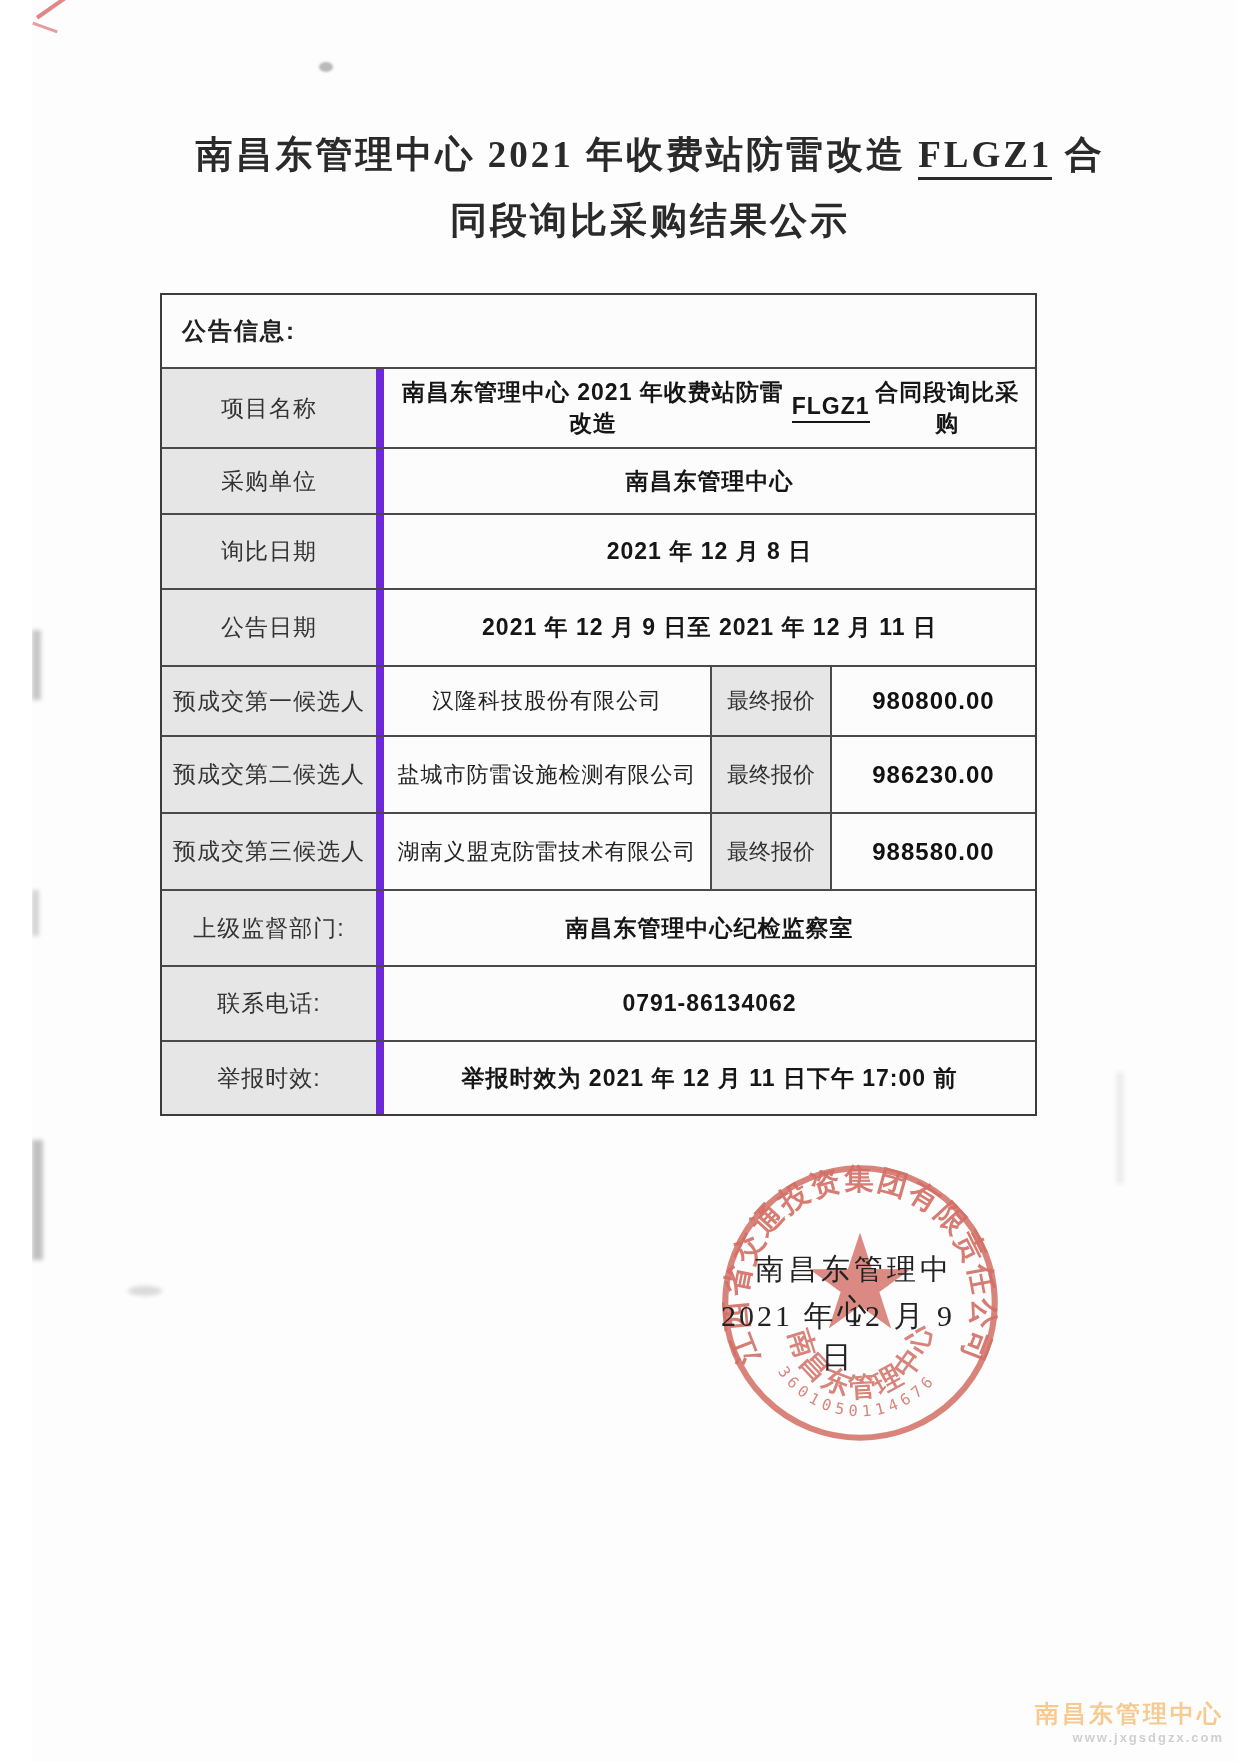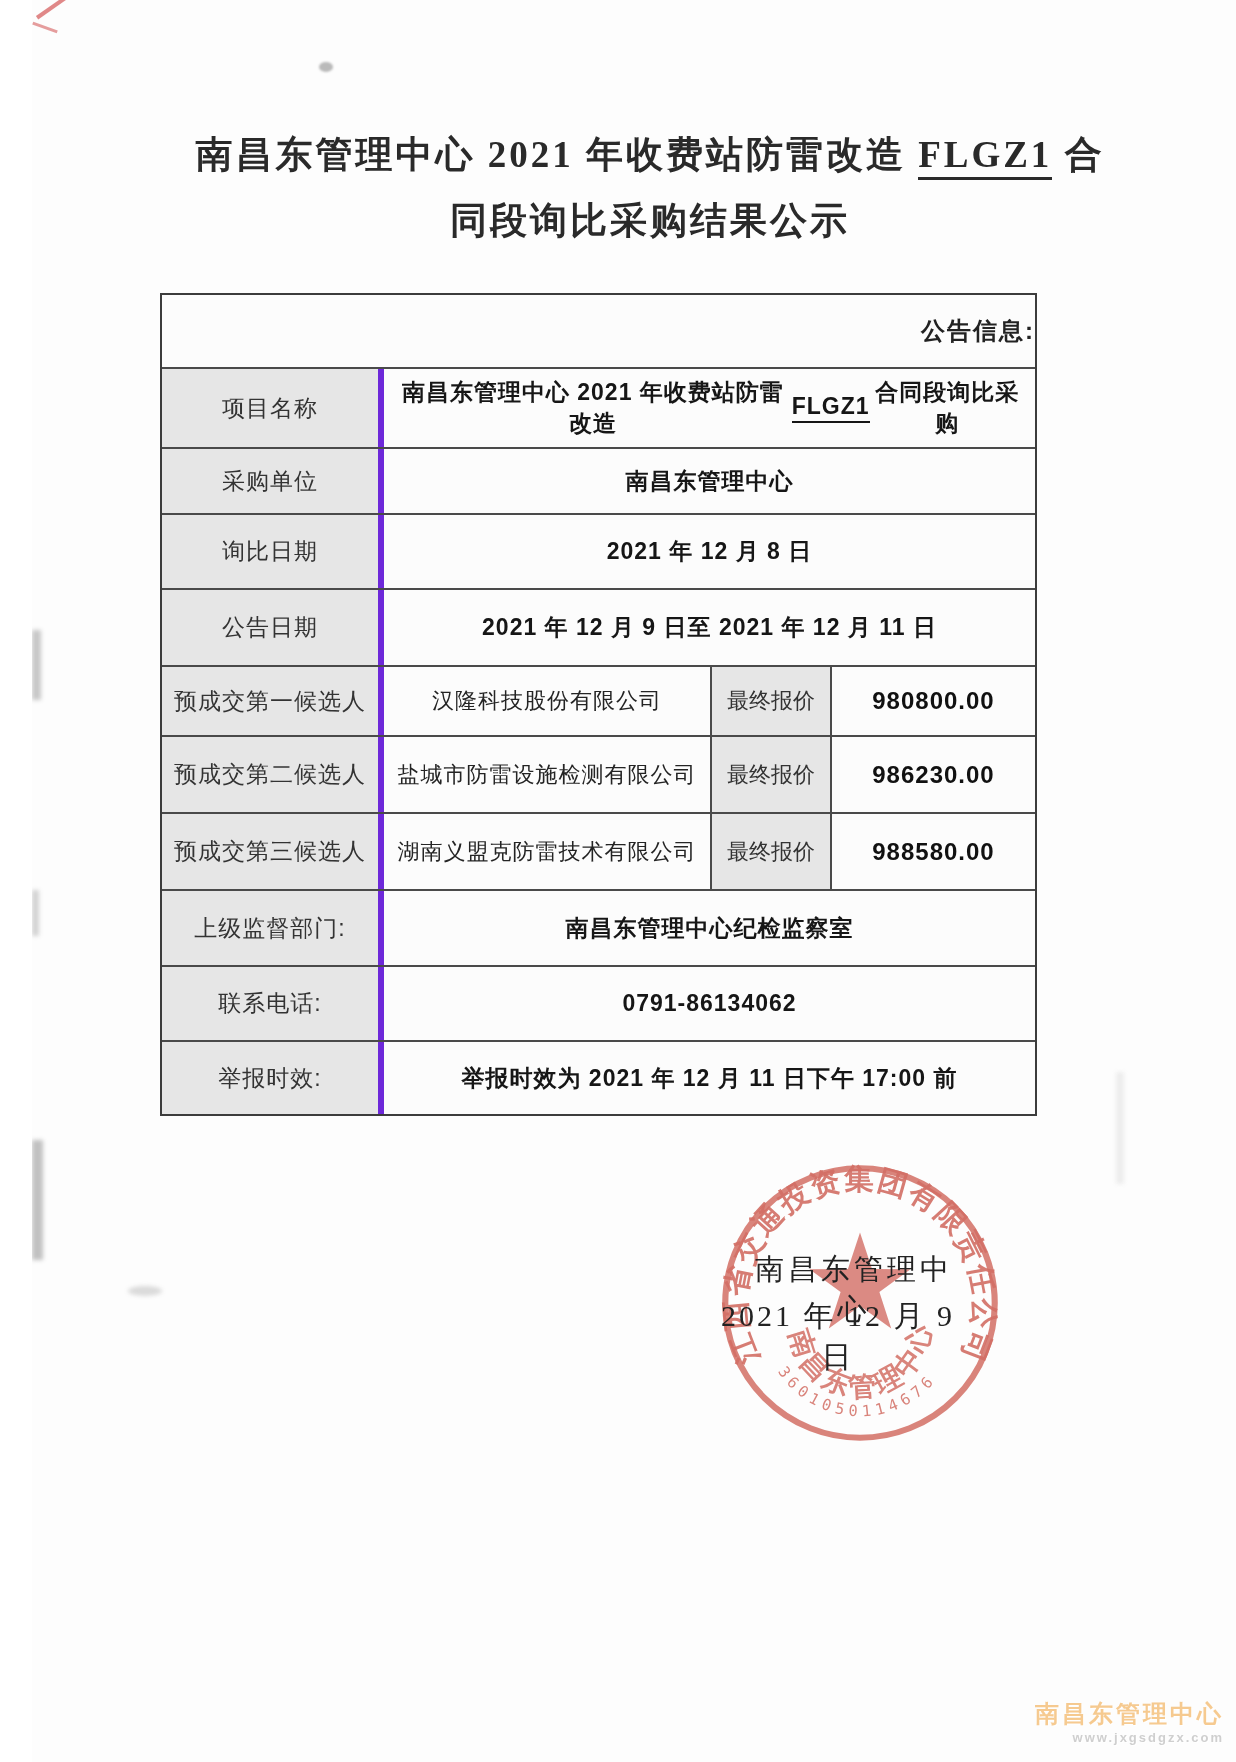--- a/index.html
+++ b/index.html
@@ -16,26 +16,26 @@
   .doc-title .u{border-bottom:3px solid #2a2a2a;padding-bottom:2px;}
   
   .tbl{
     position:absolute;left:128px;top:293px;width:877px;
     border:2px solid #3c3c3c;box-sizing:border-box;background:#fcfcfc;
   }
   .row{display:flex;border-top:2px solid #4a4a4a;box-sizing:border-box;}
   .row:first-child{border-top:none;}
   .cell{box-sizing:border-box;display:flex;align-items:center;justify-content:center;}
   .lab{
-    width:222px;flex:0 0 222px;background:#e6e6e6;border-right:6px solid #6d28d9;
+    width:222px;flex:0 0 222px;background:#e6e6e6;border-right:8px solid #6d28d9;
     font-size:23px;color:#333;font-weight:500;letter-spacing:1px;
   }
   .val{flex:1;font-size:23px;font-weight:bold;color:#161616;letter-spacing:1px;text-align:center;padding:0 10px;}
   .val .u{border-bottom:2px solid #161616;padding-bottom:1px;}
-  .head-row{height:72px;align-items:center;display:flex;justify-content:flex-end;}
+  .head-row{height:72px;align-items:center;display:flex;}
   .head-lab{font-size:24px;font-weight:bold;color:#222;padding-left:20px;letter-spacing:2px;}
   .company{flex:0 0 328px;font-family:"Liberation Serif",serif;font-size:22px;font-weight:normal;color:#242424;border-right:2px solid #4a4a4a;letter-spacing:1px;}
   .pricelab{flex:0 0 120px;background:#e6e6e6;border-right:2px solid #4a4a4a;font-size:22px;color:#333;}
   .price{flex:1;font-size:24px;font-weight:bold;color:#111;letter-spacing:1px;}
   
   .stamp-wrap{position:absolute;left:680px;top:1155px;width:296px;height:296px;}
   .stamp-wrap svg{opacity:.82;}
   .sig-org{
     position:absolute;left:712px;top:1250px;width:220px;text-align:center;
     font-family:"Liberation Serif",serif;font-size:29px;color:#222;letter-spacing:4px;

